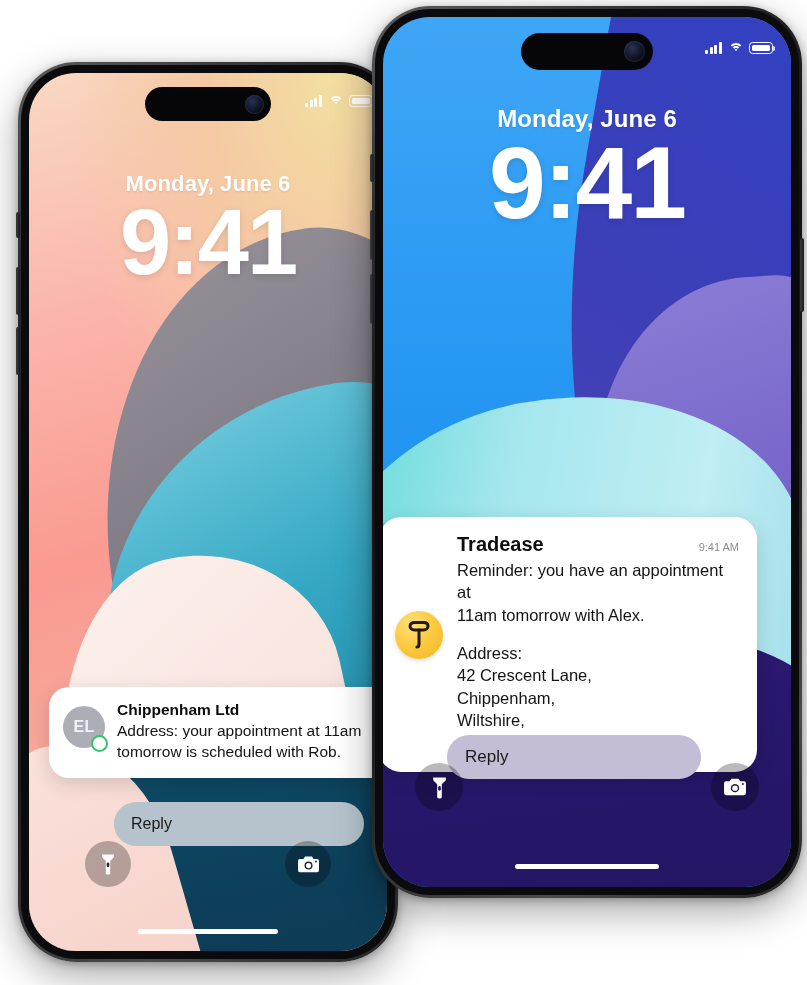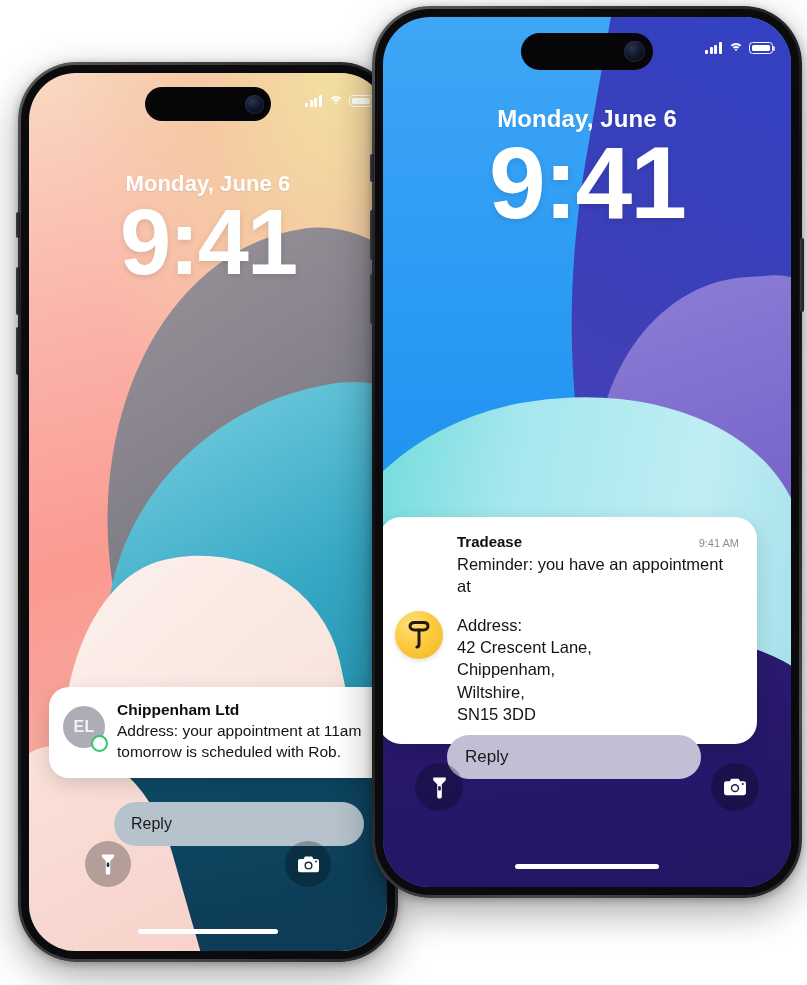--- a/index.html
+++ b/index.html
@@ -339,25 +339,26 @@
       <div class="notif" style="left:-4px; top:500px; width:378px; border-radius:22px; padding:16px 18px 18px 16px;">
         <div class="notif-body">
           <div class="app-icon" style="width:48px;height:48px;margin:78px 14px 0 0;">
             <svg width="26" height="30" viewBox="0 0 26 30">
               <path d="M4 6.2c0-2.3 1.9-3.6 4.4-3.6h9.2c2.5 0 4.4 1.3 4.4 3.6s-1.9 3.7-4.4 3.7H8.4C5.9 9.9 4 8.5 4 6.2z" fill="none" stroke="#241a05" stroke-width="3"></path>
               <path d="M13 9.9v14.4c0 1.7-.9 2.7-2.1 2.7" fill="none" stroke="#241a05" stroke-width="3" stroke-linecap="round"></path>
             </svg>
           </div>
           <div class="notif-text">
             <div class="notif-head">
-              <div class="notif-app" style="font-size:15px;">Tradease</div>
+              <div class="notif-app" style="font-size:20px;">Tradease</div>
               <div class="notif-time" style="font-size:11px;">9:41 AM</div>
             </div>
             <div class="notif-msg" style="font-size:16.5px;line-height:1.36;margin-top:3px;">
               <p>Reminder: you have an appointment  at</p>
+              <p>11am tomorrow with Alex.</p>
               <div class="gap"></div>
               <p>Address:</p>
               <p>42 Crescent Lane,</p>
               <p>Chippenham,</p>
               <p>Wiltshire,</p>
               <p>SN15 3DD</p>
             </div>
           </div>
         </div>
       </div>

